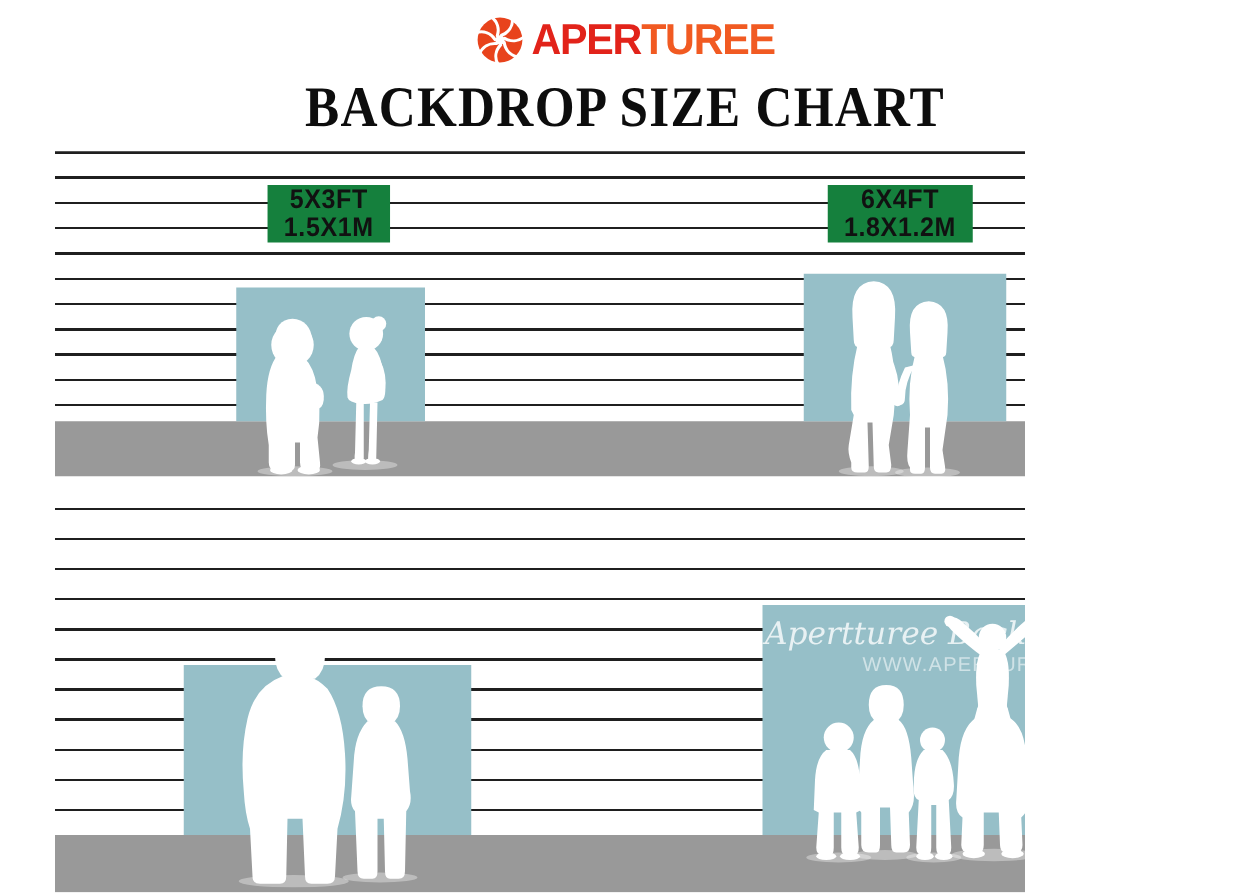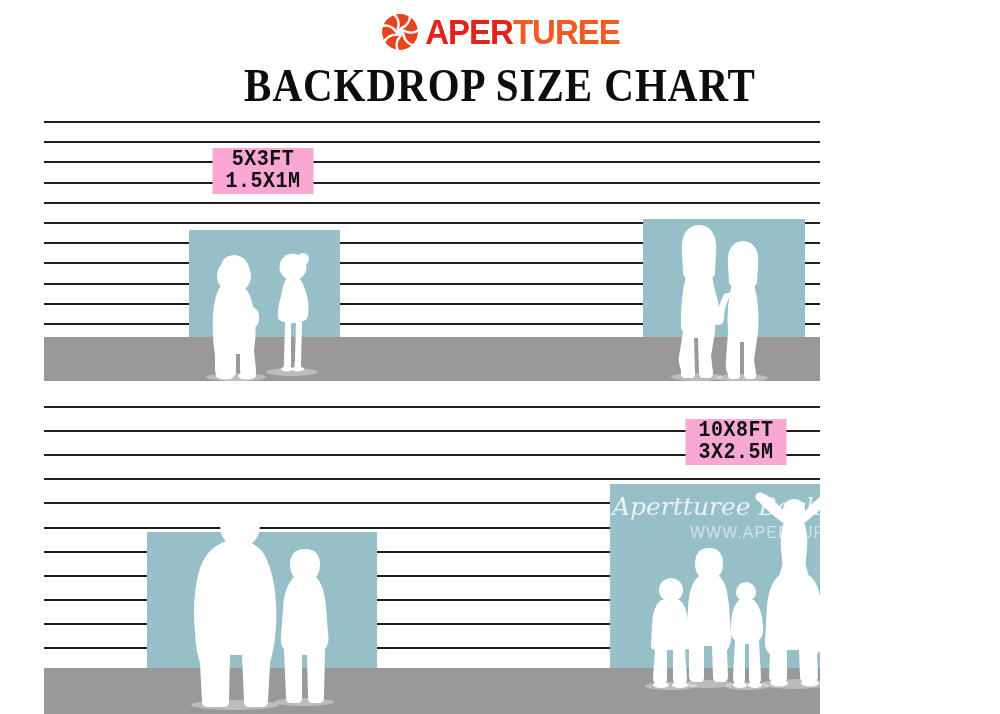--- a/index.html
+++ b/index.html
@@ -30,23 +30,23 @@
   .floor1{top:337px;height:44px;}
   .floor2{top:668px;height:46px;}
   
   .backdrop{position:absolute;background:var(--backdrop-teal,#96bfc8);}
   .bd1{left:189px;top:230px;width:151px;height:107px;}
   .bd2{left:643px;top:219px;width:162px;height:118px;}
   .bd3{left:147px;top:532px;width:230px;height:136px;}
   .bd4{left:610px;top:484px;width:248px;height:184px;}
   
   .size-label{
-    position:absolute;transform:translateX(-50%);background:#f9a8d4;
+    position:absolute;transform:translateX(-50%);background:#15803d;
     padding:1px 13px;text-align:center;
-    font-family:Liberation Mono, monospace;font-weight:bold;color:#111;
+    font-family:Liberation Sans, sans-serif;font-weight:bold;color:#111;
   }
   .size-label div{font-size:20px;line-height:22px;letter-spacing:0.5px;transform:scaleY(1.08);}
   
   .wm-script{
     position:absolute;left:612px;top:492px;width:246px;text-align:center;
     font-family:"DejaVu Serif",serif;font-style:italic;font-size:25px;
     color:rgba(255,255,255,0.78);white-space:nowrap;
   }
   .wm-url{
     position:absolute;left:690px;top:524px;
@@ -92,23 +92,23 @@
   <div class="backdrop bd3"></div>
   <div class="backdrop bd4"></div>
 
   <div class="wm-script">Apertturee Backdrop</div>
   <div class="wm-url">WWW.APERTUREE.COM</div>
 
   <div class="size-label" style="left:263px;top:148px;">
     <div>5X3FT</div>
     <div>1.5X1M</div>
   </div>
-  <div class="size-label" style="left:736px;top:419px;">
-    <div>10X8FT</div>
-    <div>3X2.5M</div>
+  <div class="size-label" style="left:720px;top:148px;">
+    <div>6X4FT</div>
+    <div>1.8X1.2M</div>
   </div>
 
   <svg class="sil" style="left:192px;top:250px;" width="150" height="132" viewBox="0 0 150 132">
     <ellipse class="shadow" cx="44" cy="127" rx="30" ry="4"></ellipse>
     <ellipse class="shadow" cx="100" cy="122" rx="26" ry="4"></ellipse>
 
     <path d="M28,22 Q28,6 42,5 Q56,6 58,22 Q58,31 52,36 L33,37 Q28,30 28,22 Z"></path>
     <circle cx="42" cy="26" r="17"></circle>
     <path d="M30,34 Q22,44 21,66 Q20,88 23,106 L23,120 Q23,127 30,127 L38,127 Q44,127 44,122 L44,104 L48,104 L48,120 Q48,127 54,127 L60,127 Q65,127 64,120 L62,100 Q66,76 60,52 Q56,38 48,34 Z"></path>
     <path d="M58,56 Q68,58 67,70 Q66,78 60,77 L56,70 Z"></path>

